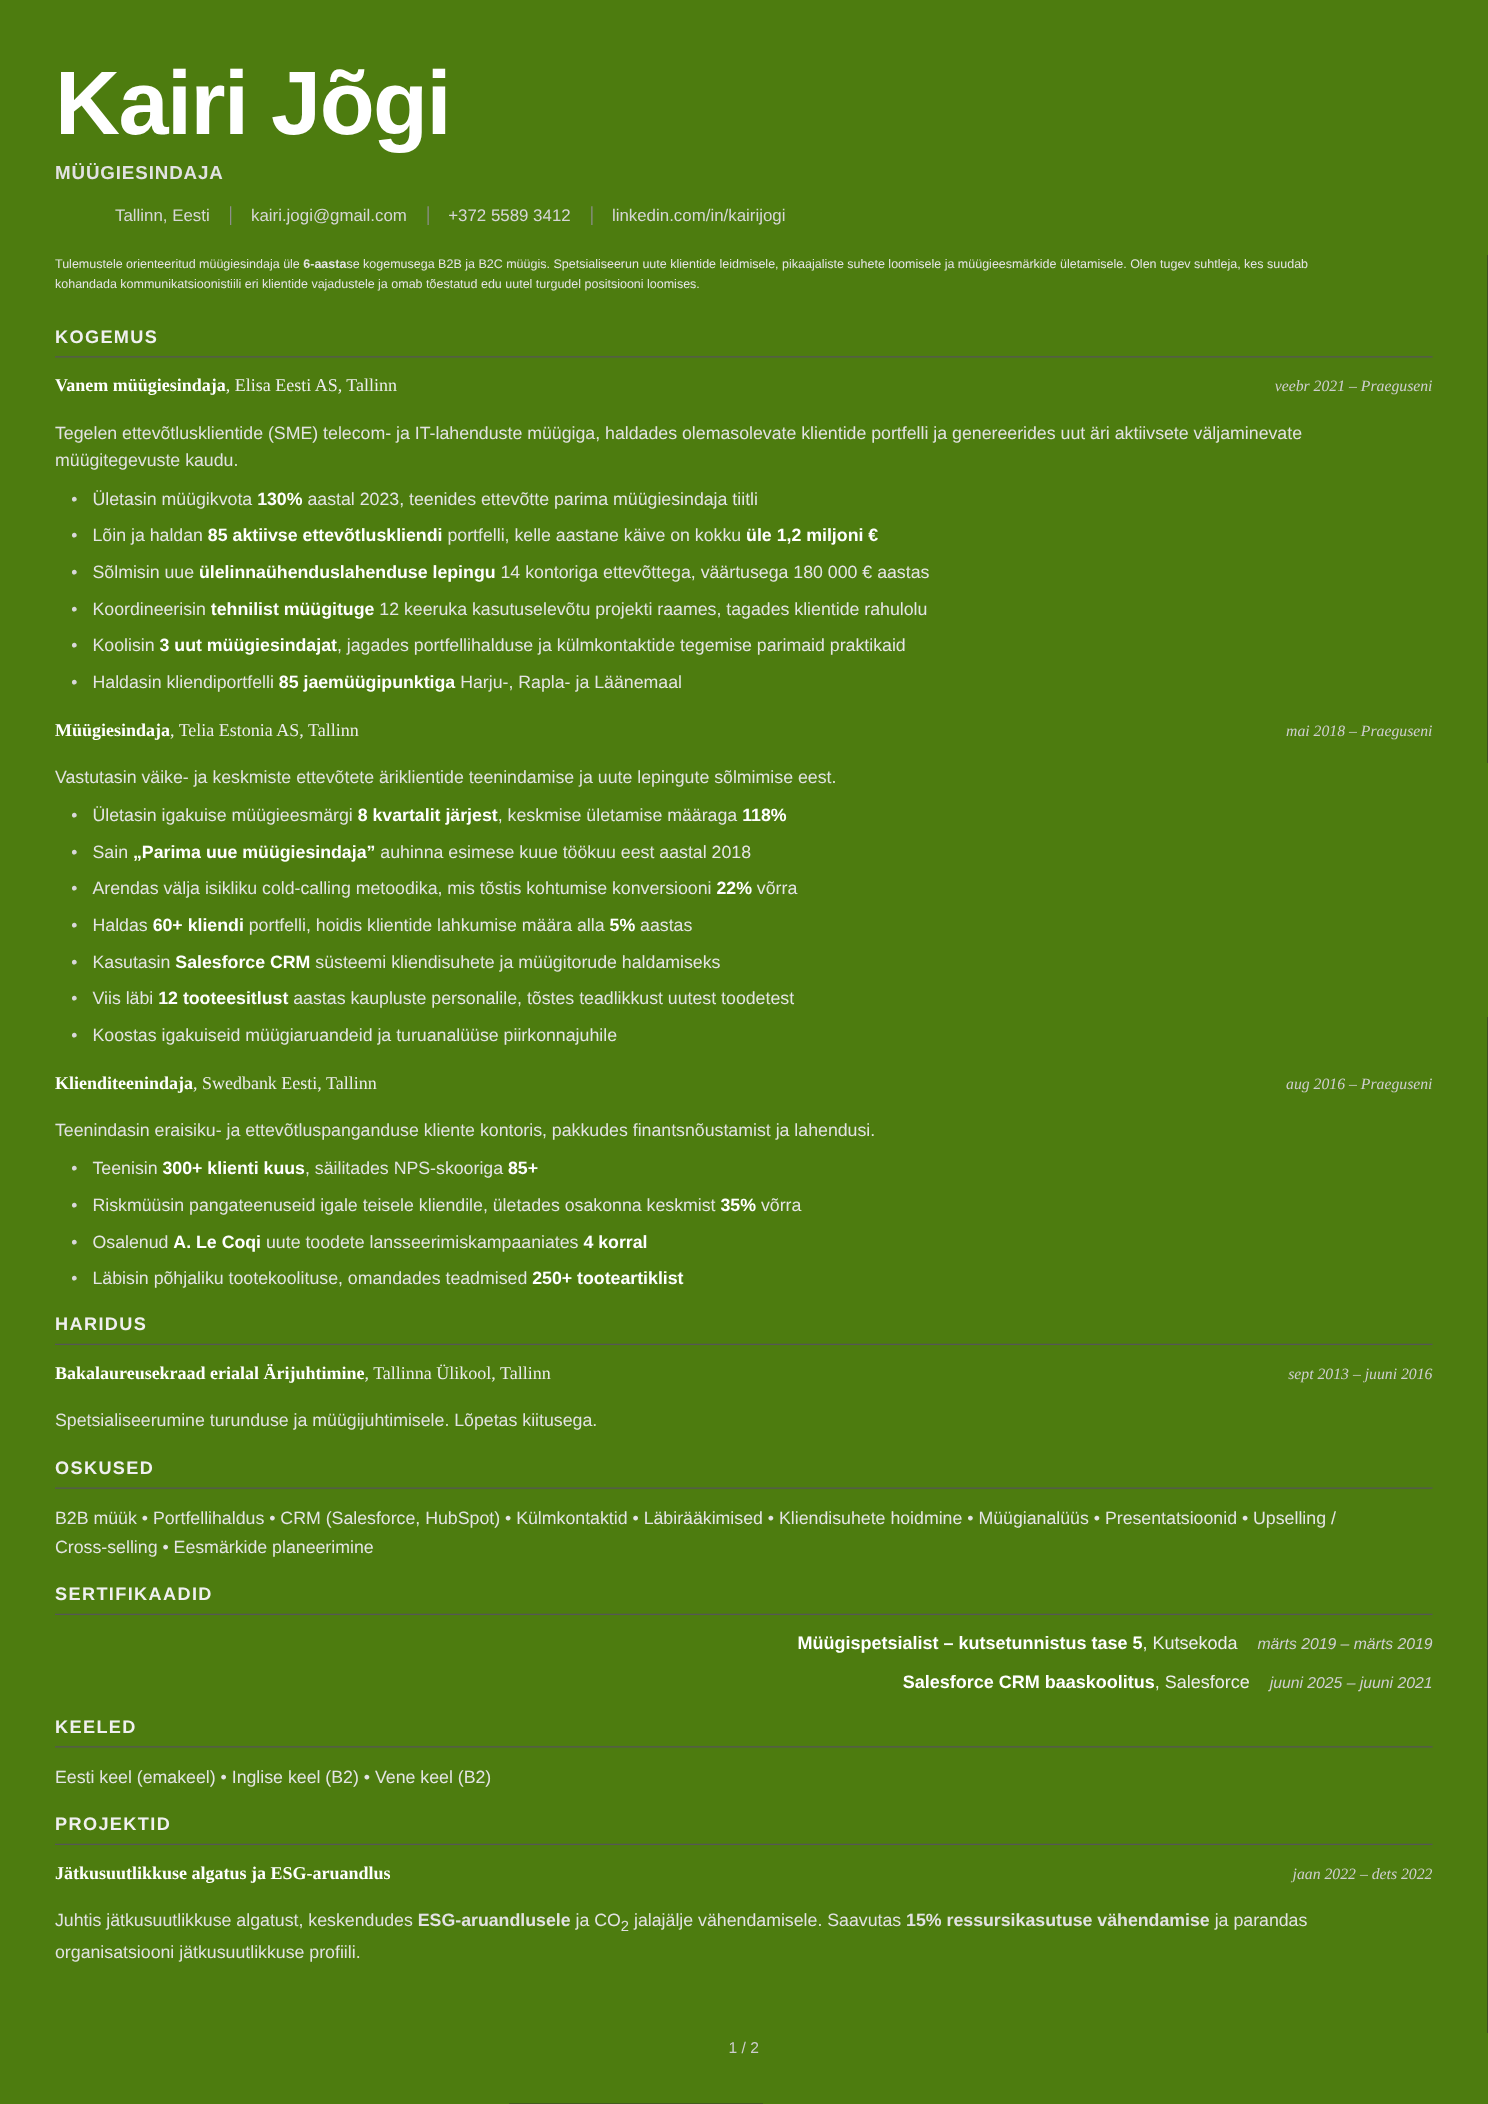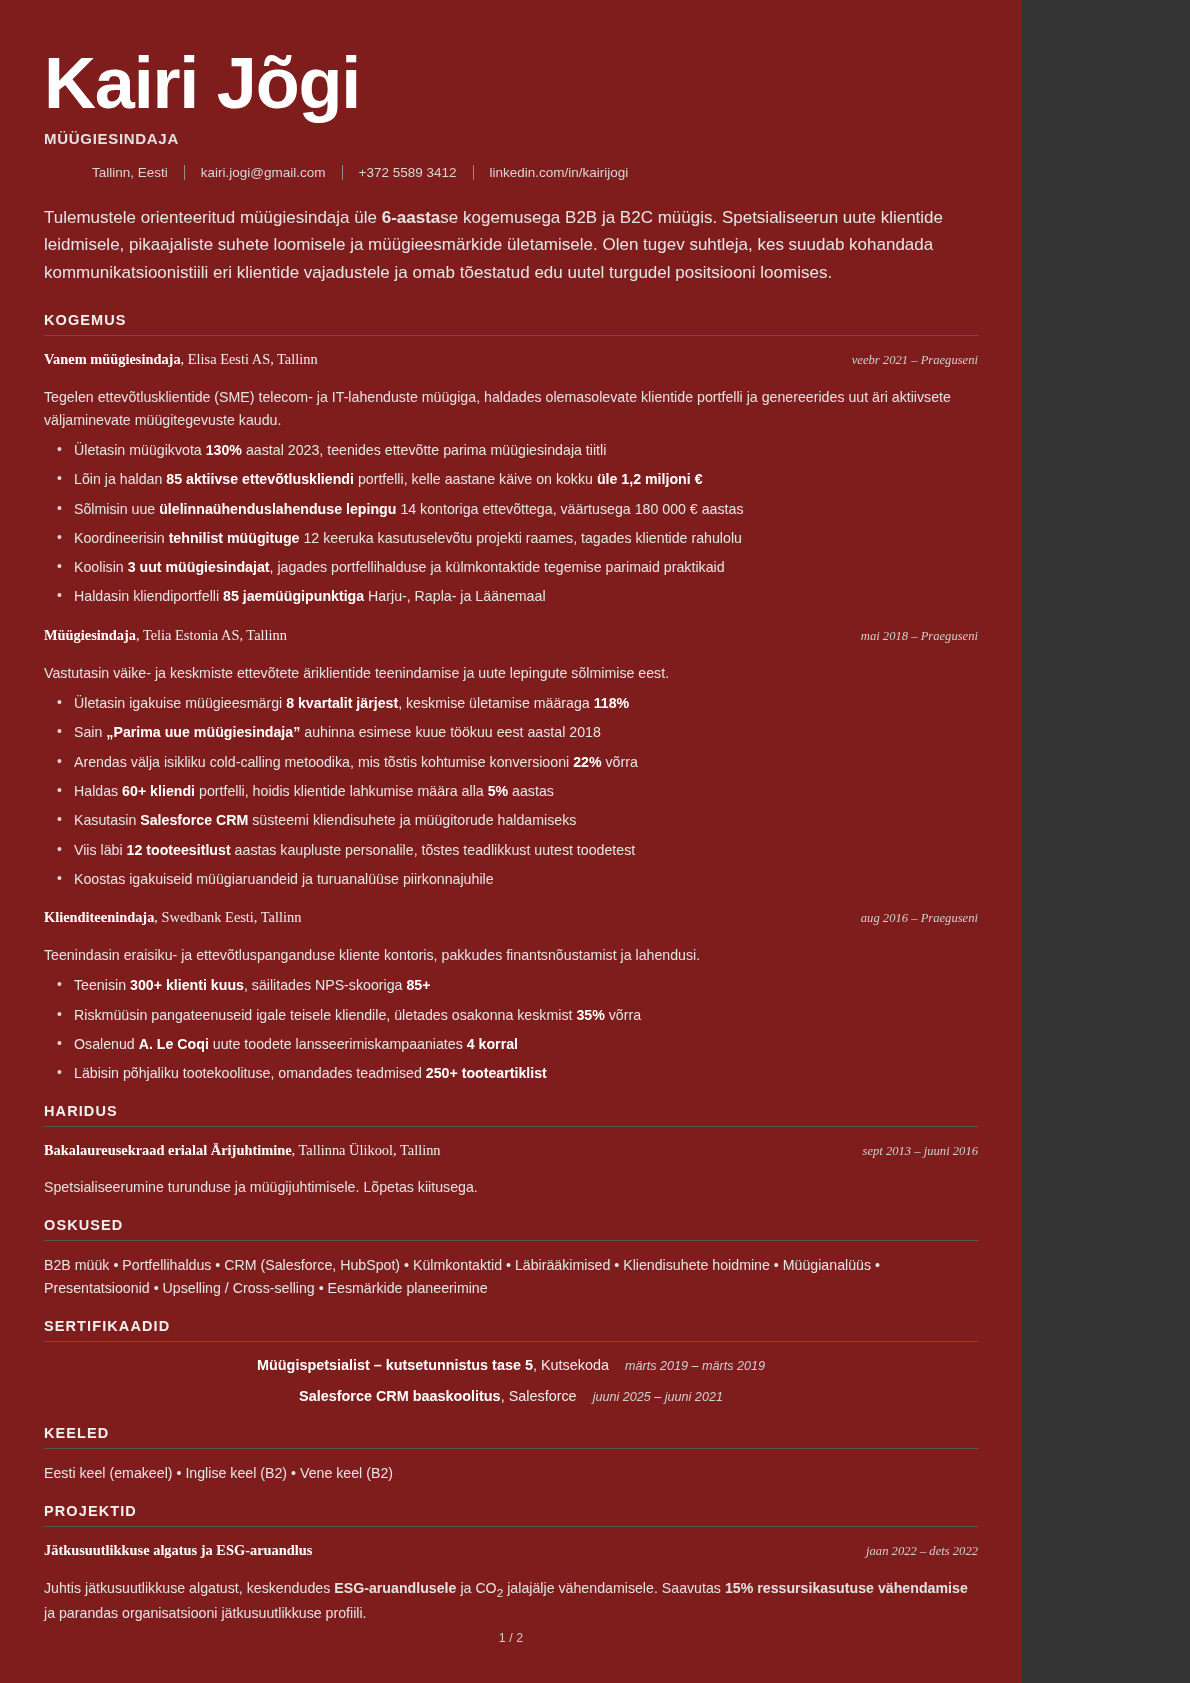--- a/index.html
+++ b/index.html
@@ -8,26 +8,26 @@
     background: #333333;
   }
   body {
     width: 1190px;
     min-height: 1683px;
     font-family: "Liberation Sans", sans-serif;
     color: #e9e9e9;
     -webkit-font-smoothing: antialiased;
   }
   .page {
-    width: 1022px;
+    width: 1190px;
     min-height: 1683px;
     box-sizing: border-box;
     padding: 46px 44px 0 44px;
     position: relative;
-    background: #7f1d1d;
+    background: #4d7c0f;
   }
   .name {
     font-size: 72px;
     font-weight: 700;
     letter-spacing: -1.2px;
     line-height: 1.05;
     color: #ffffff;
     margin: 0 0 2px 0;
   }
   .headline {
@@ -47,21 +47,21 @@
     margin-left: 48px;
   }
   .contact .sep {
     display: inline-block;
     width: 1px;
     height: 15px;
     background: #8e8e8e;
     margin: 0 16px;
   }
   .summary {
-    font-size: 17px;
+    font-size: 10px;
     line-height: 1.62;
     color: #e4e4e4;
     margin: 0 0 26px 0;
     max-width: 1045px;
   }
   .section {
     margin-bottom: 6px;
   }
   .section-title {
     font-size: 14.5px;
@@ -144,21 +144,21 @@
     left: 0;
     right: 0;
     bottom: 38px;
     text-align: center;
     font-size: 12.5px;
     color: #cdcdcd;
   }
   .edu-block { margin-bottom: 10px; }
   .cert-row {
     display: flex;
-    justify-content: center;
+    justify-content: flex-end;
     align-items: baseline;
     margin-bottom: 10px;
     gap: 16px;
   }
 </style>
 </head>
 <body>
 
 <div class="page">
 

